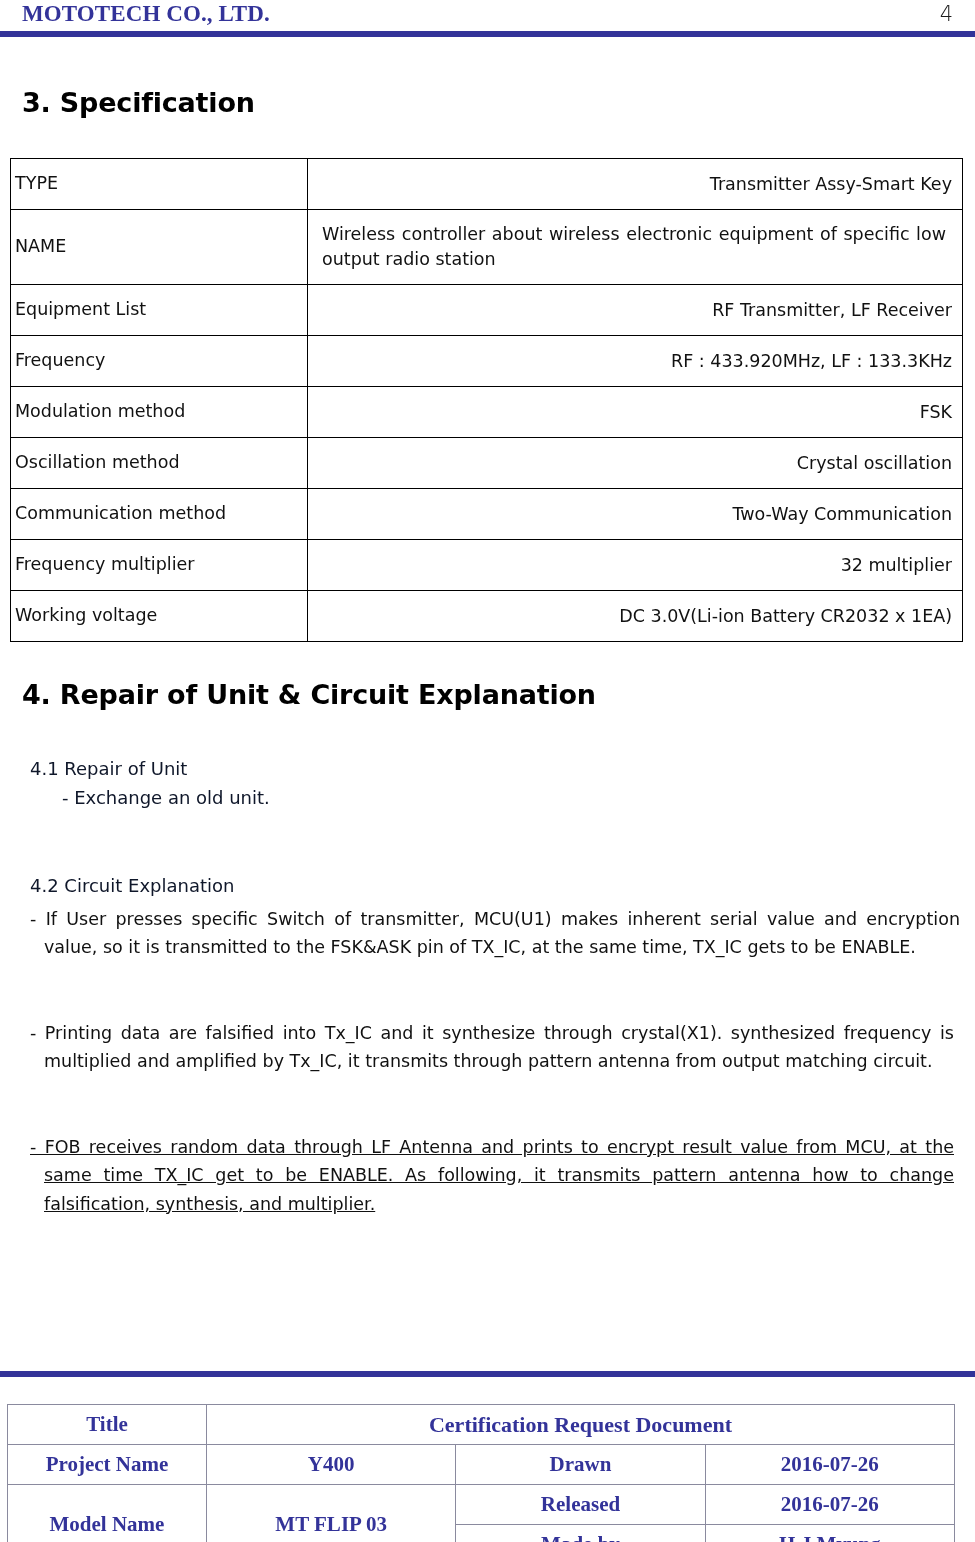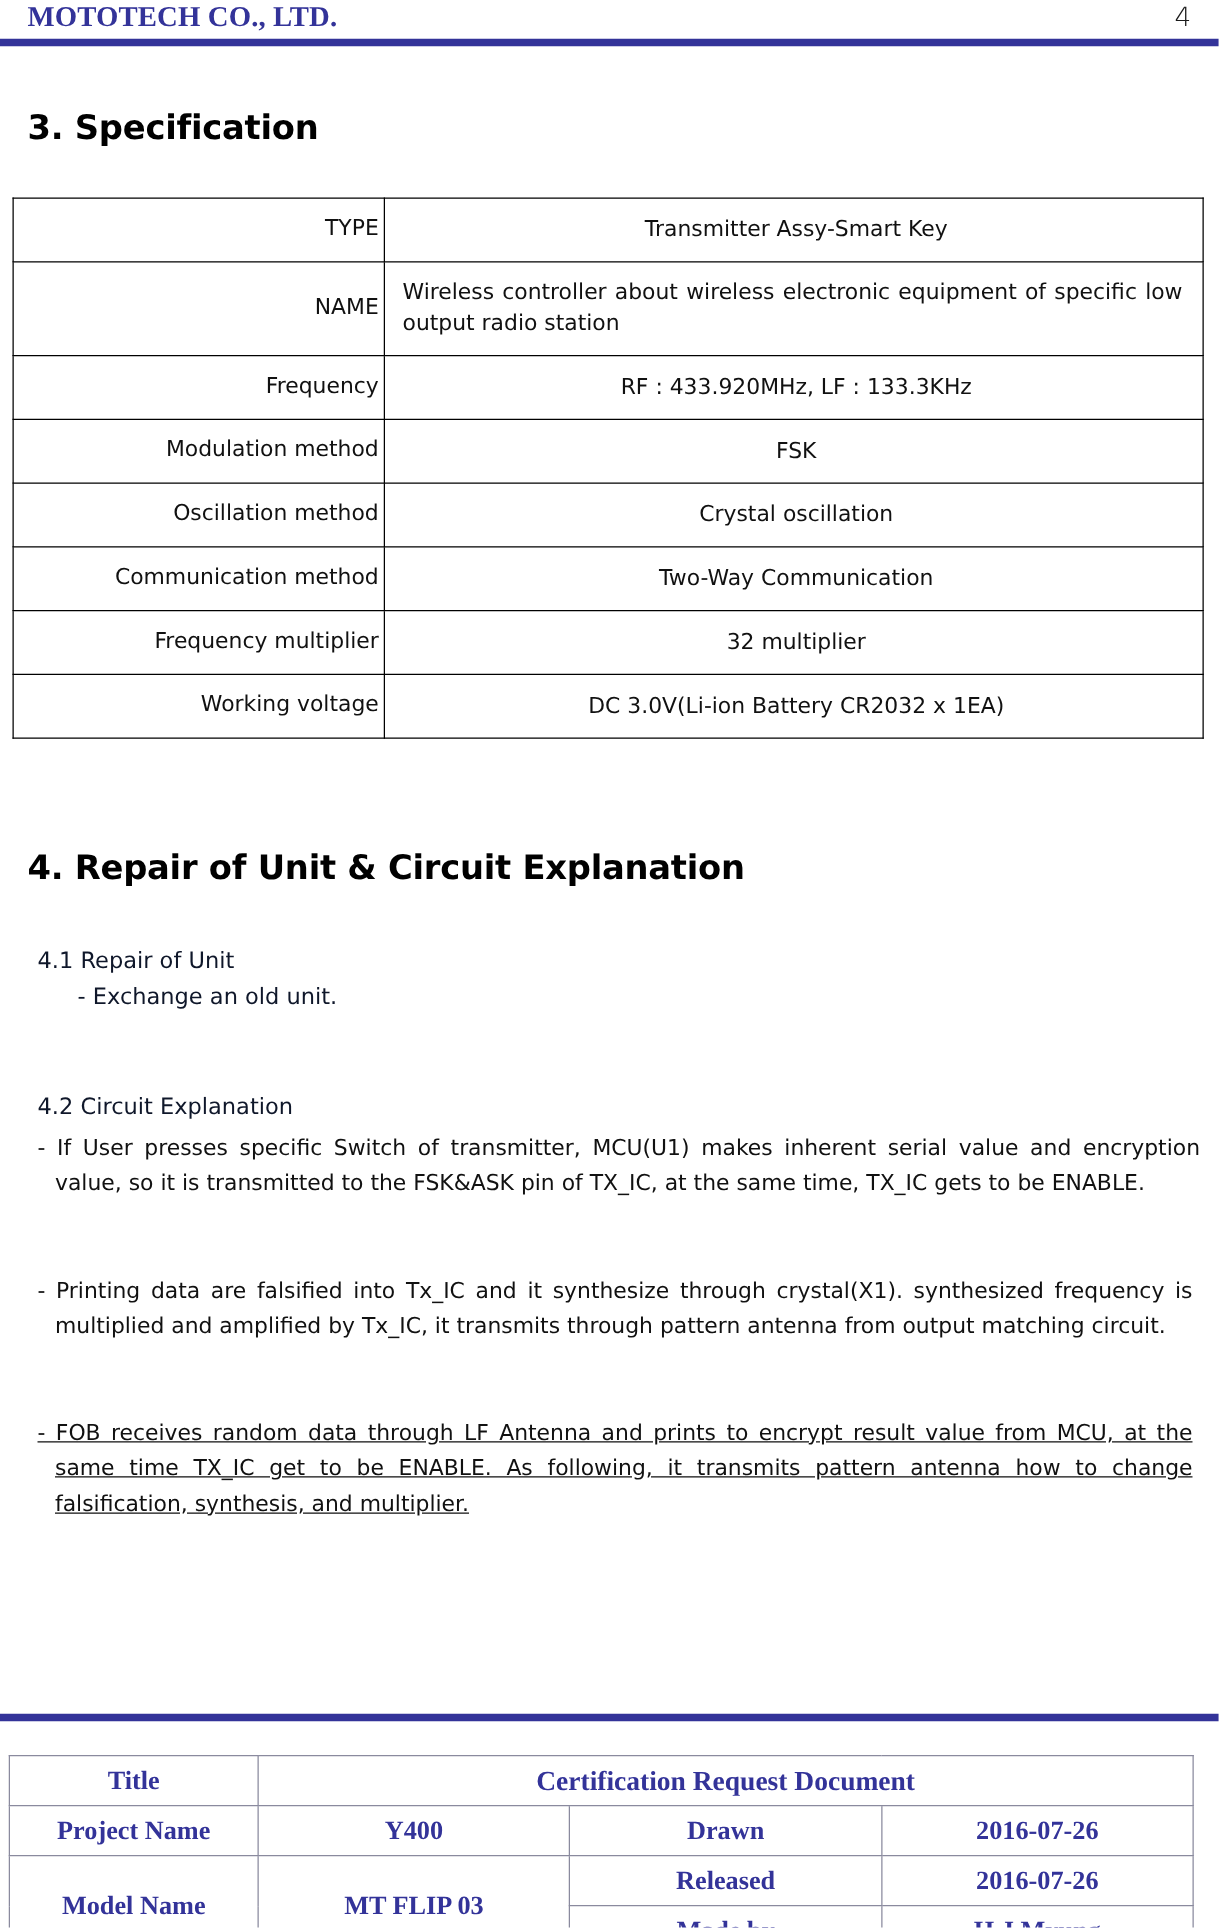--- a/index.html
+++ b/index.html
@@ -87,26 +87,26 @@
     font-size: 17.5px;
     color: #111111;
   }
   #spec-table td {
     border: 1px solid #000000;
     padding: 0;
     vertical-align: middle;
   }
   #spec-table td.spec-label {
     width: 288px;
-    text-align: right;
+    text-align: left;
     padding: 6px 4px;
     line-height: 1.35;
   }
   #spec-table td.spec-value {
-    text-align: center;
+    text-align: right;
     padding: 6px 10px 6px 14px;
     line-height: 1.42;
   }
   #spec-table tr.row-tall td.spec-value {
     text-align: justify;
     text-align-last: left;
     padding-right: 16px;
   }
   #spec-table tr.row-normal td { height: 38px; }
   #spec-table tr.row-tall td { height: 62px; }
@@ -198,20 +198,24 @@
   <tbody>
     <tr class="row-normal">
       <td class="spec-label">TYPE</td>
       <td class="spec-value">Transmitter Assy-Smart Key</td>
     </tr>
     <tr class="row-tall">
       <td class="spec-label">NAME</td>
       <td class="spec-value">Wireless controller about wireless electronic equipment of specific low output radio station</td>
     </tr>
     <tr class="row-normal">
+      <td class="spec-label">Equipment List</td>
+      <td class="spec-value">RF Transmitter, LF Receiver</td>
+    </tr>
+    <tr class="row-normal">
       <td class="spec-label">Frequency</td>
       <td class="spec-value">RF : 433.920MHz, LF : 133.3KHz</td>
     </tr>
     <tr class="row-normal">
       <td class="spec-label">Modulation method</td>
       <td class="spec-value">FSK</td>
     </tr>
     <tr class="row-normal">
       <td class="spec-label">Oscillation method</td>
       <td class="spec-value">Crystal oscillation</td>

